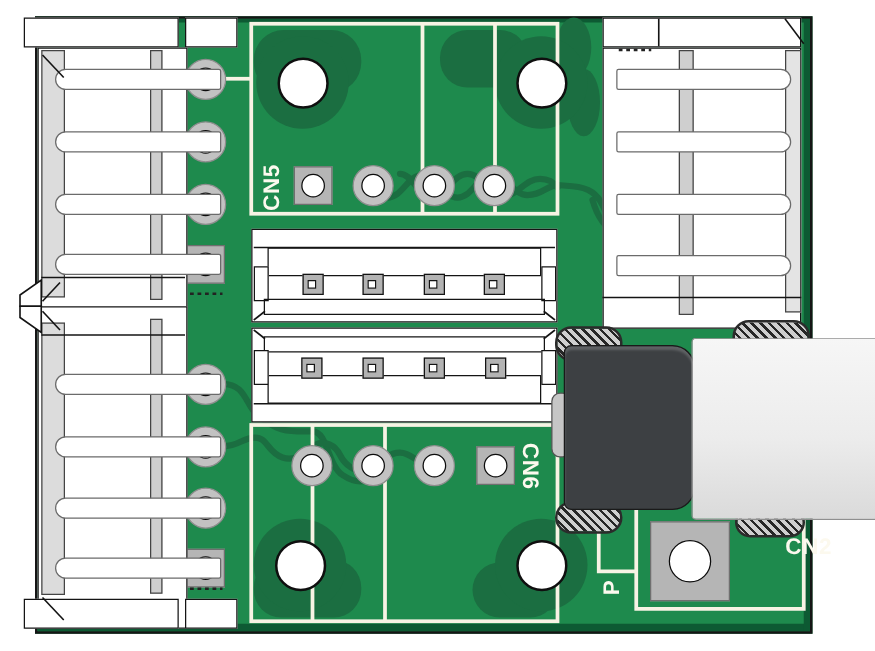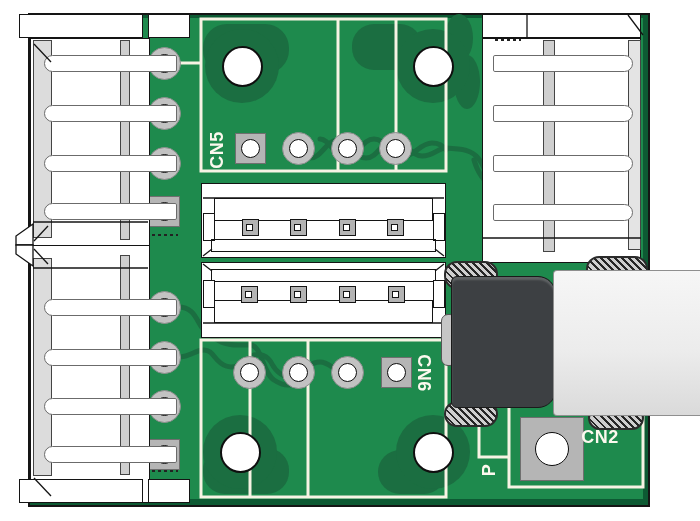--- a/index.html
+++ b/index.html
@@ -243,16 +243,16 @@
     <div class="tab" style="left:586px;top:256px;width:62px;height:28px;"></div>
     <div class="tab" style="left:444px;top:401px;width:54px;height:26px;"></div>
     <div class="tab" style="left:588px;top:406px;width:56px;height:24px;"></div>
     <div class="usbbody"></div>
     <div class="usbshell"></div>
   </div>
 
   <div class="layer lbls">
     <div class="lbl" style="left:190px;top:137px;width:56px;height:26px;transform:rotate(-90deg);">CN5</div>
     <div class="lbl" style="left:395px;top:360px;width:56px;height:26px;transform:rotate(90deg);">CN6</div>
-    <div class="lbl" style="left:570px;top:425px;width:60px;height:22px;">CN2</div>
+    <div class="lbl" style="left:617px;top:425px;width:60px;height:22px;">CN2</div>
     <div class="lbl" style="left:473px;top:459px;width:30px;height:22px;transform:rotate(-90deg);">P</div>
   </div>
 </div>
 
 </body></html>

